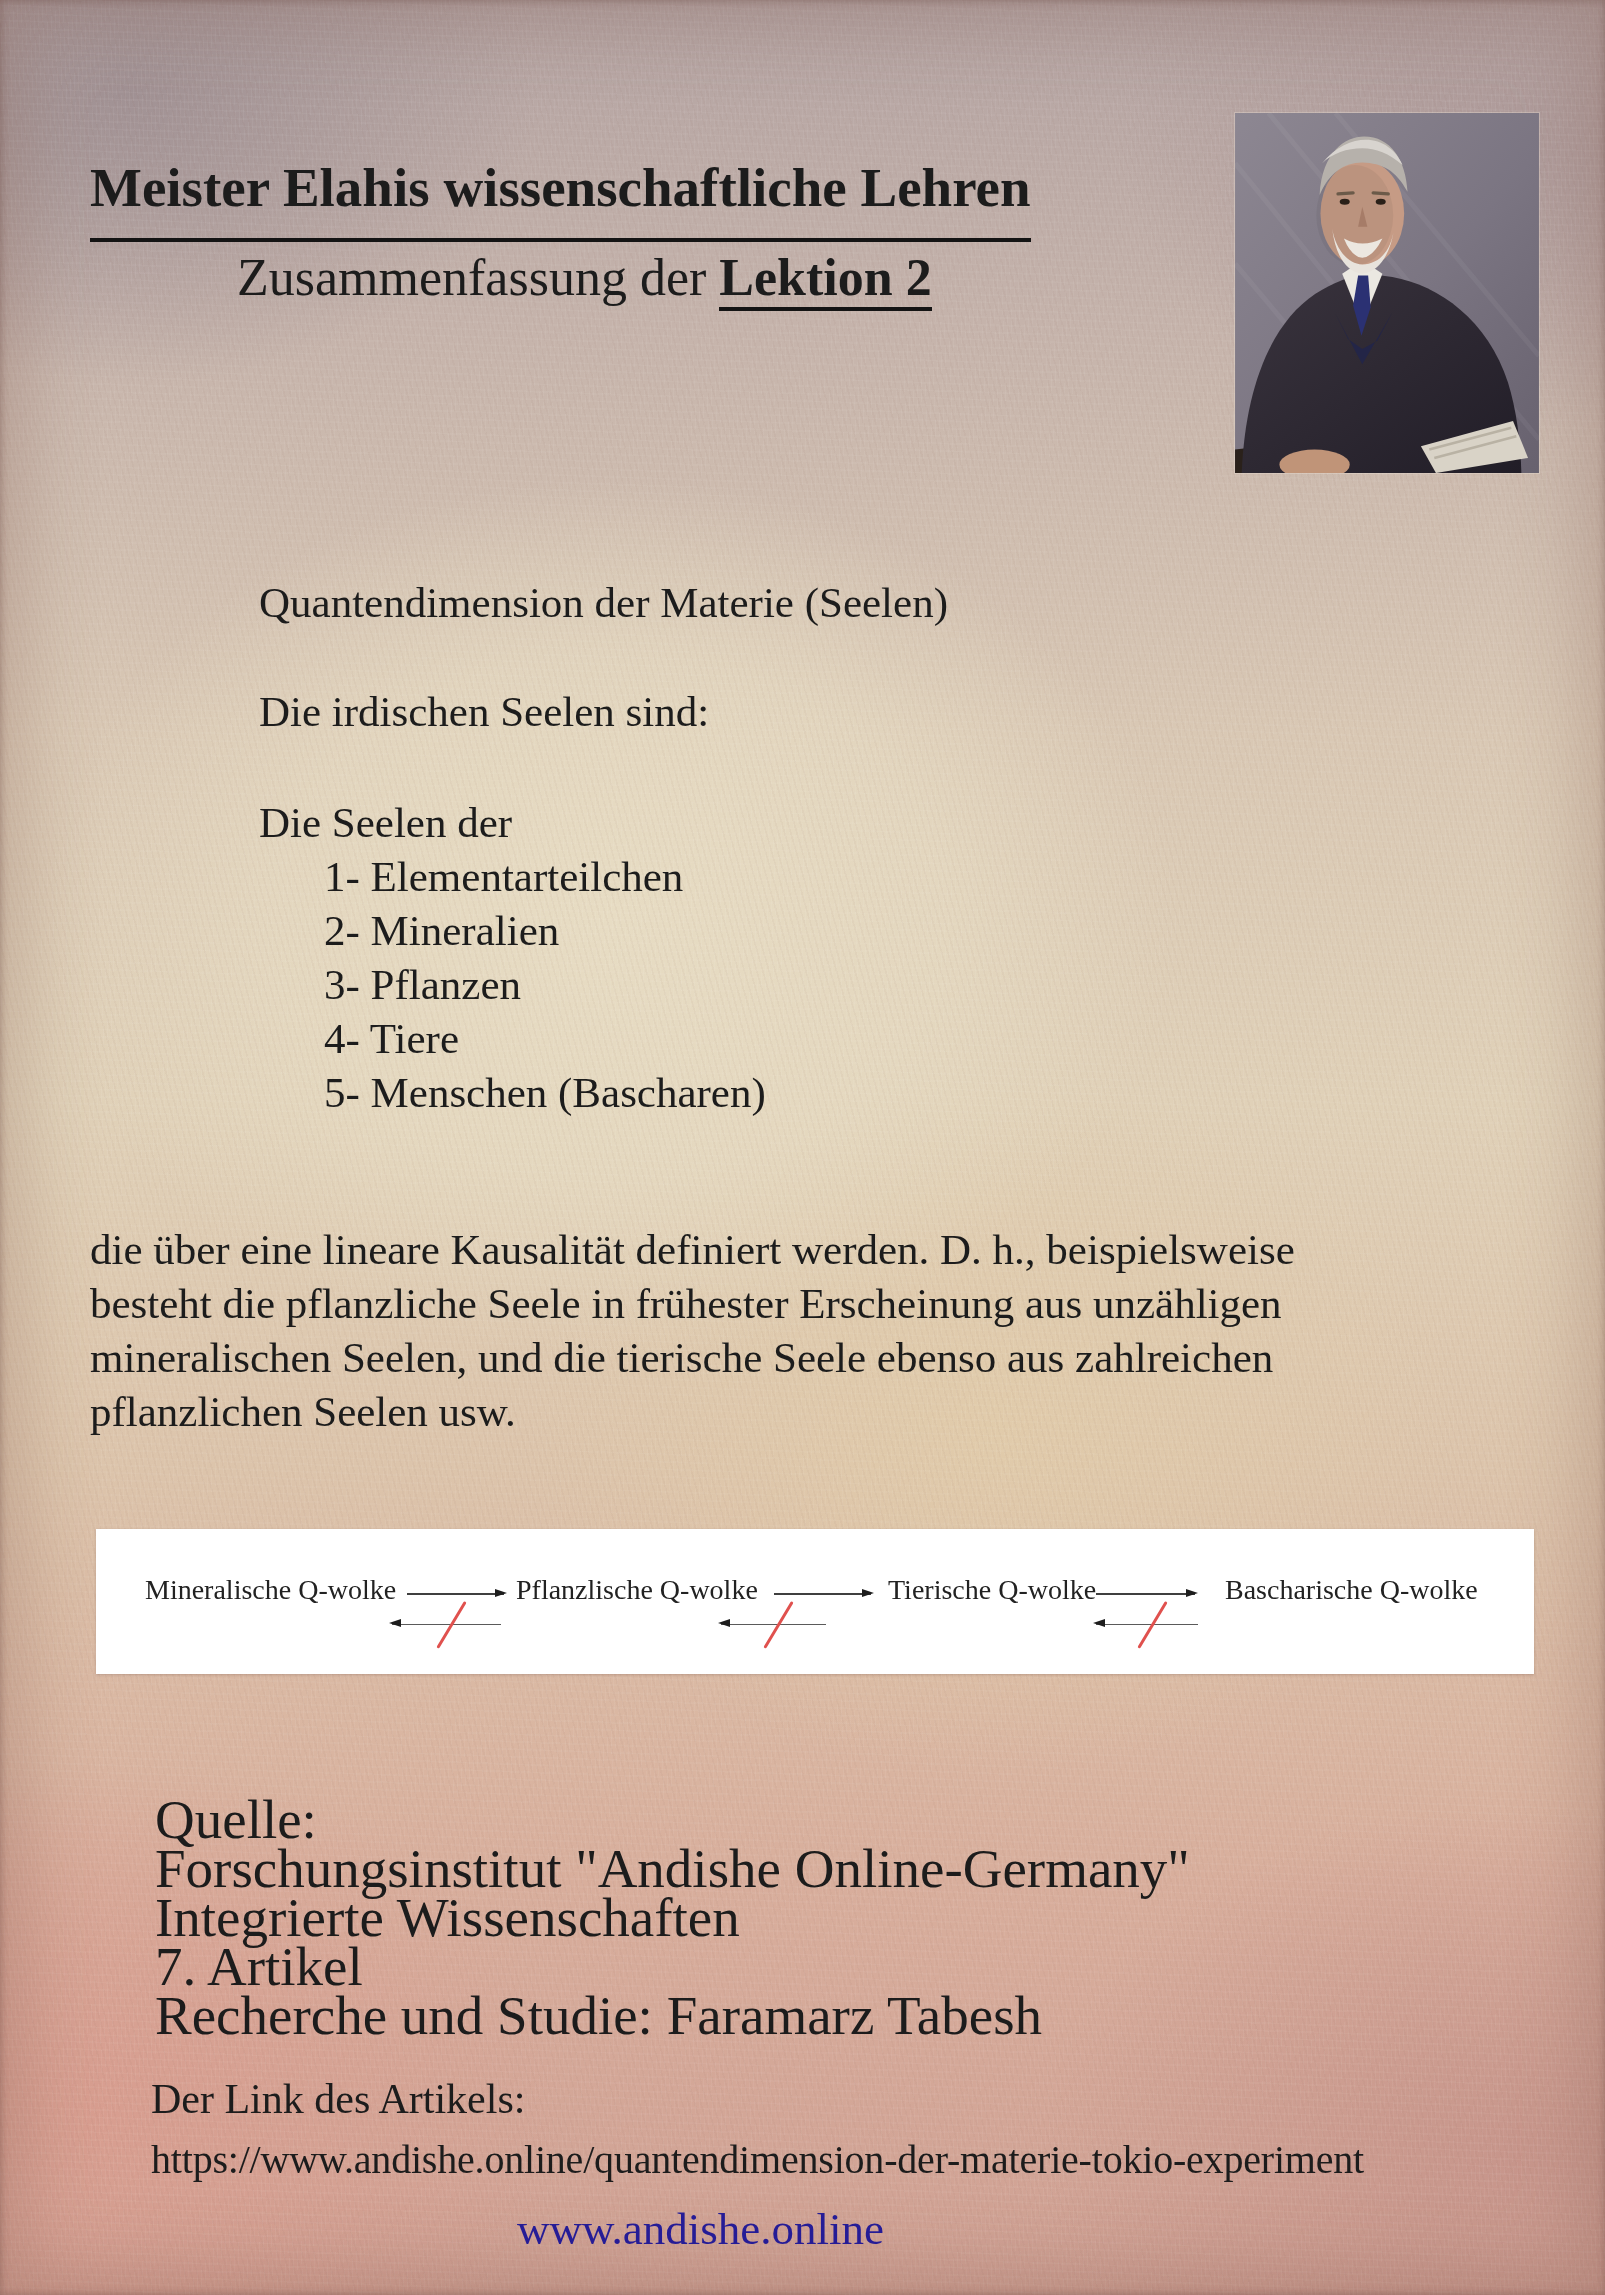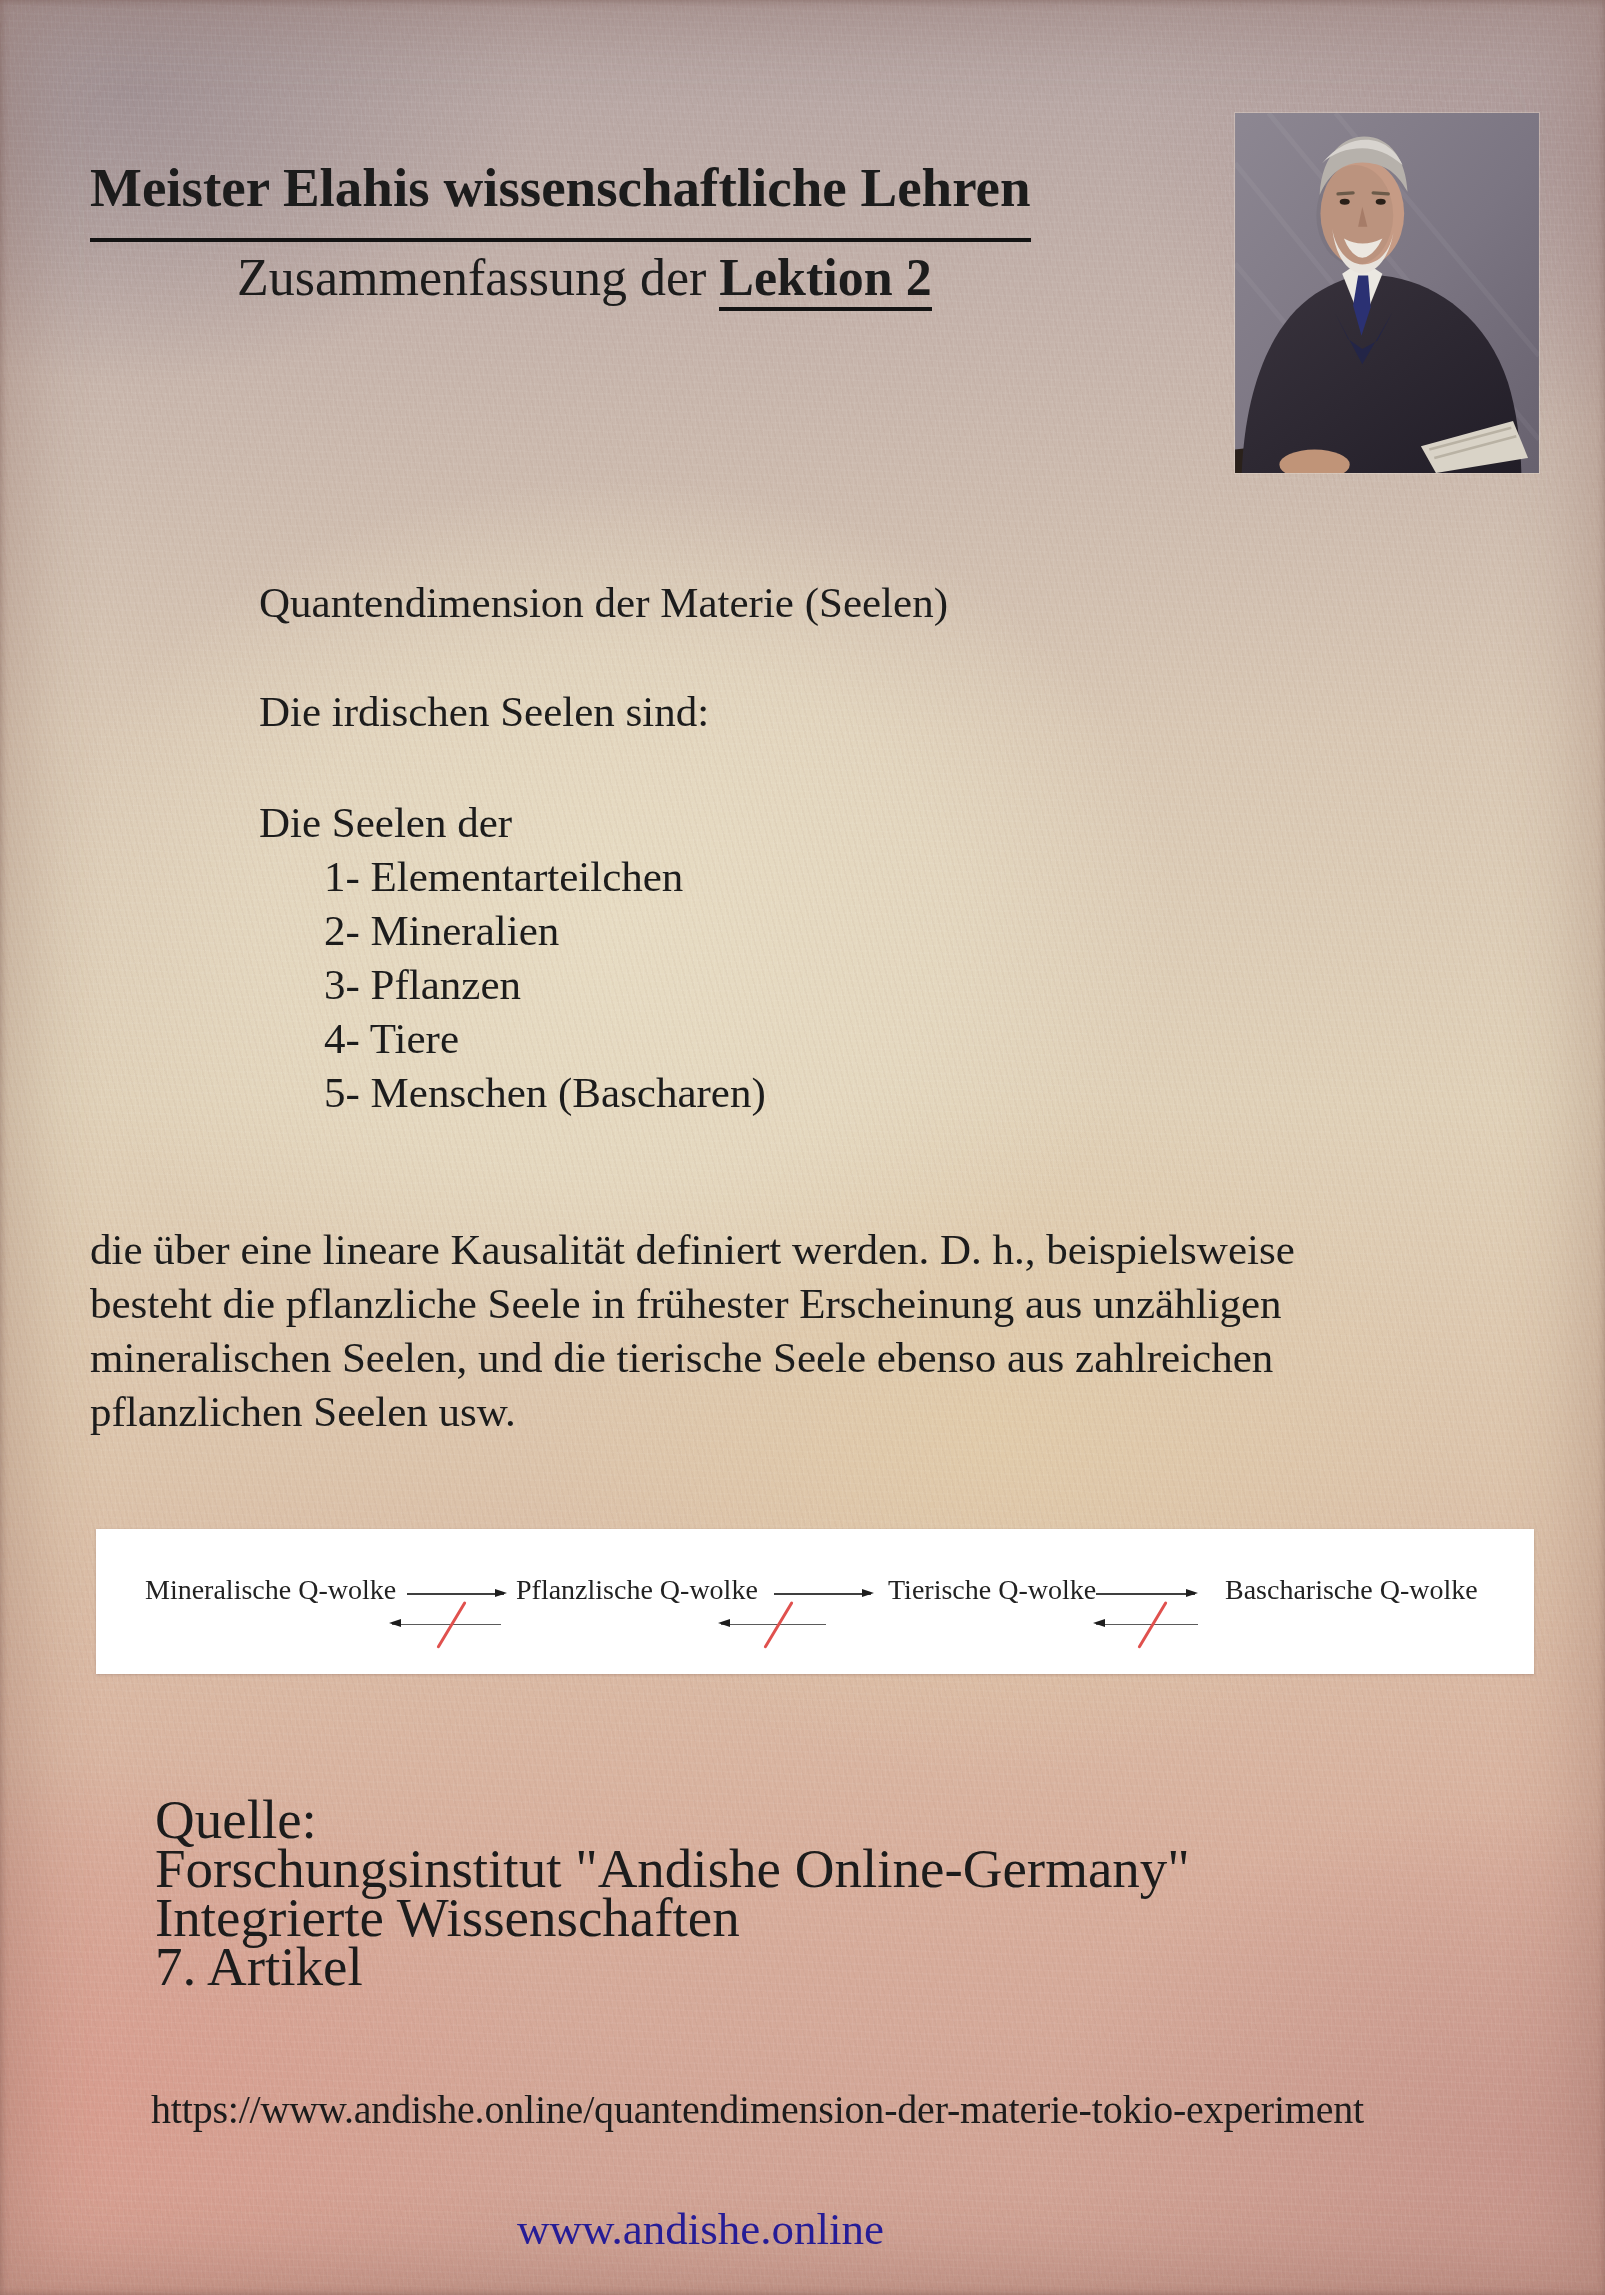--- a/index.html
+++ b/index.html
@@ -164,22 +164,24 @@
     <span class="slash" style="left:354px;top:69px"></span>
     <span class="slash" style="left:681px;top:69px"></span>
     <span class="slash" style="left:1055px;top:69px"></span>
   </div>
 
   <div class="abs source">
     <div class="nowrap">Quelle:</div>
     <div class="nowrap">Forschungsinstitut "Andishe Online-Germany"</div>
     <div class="nowrap">Integrierte Wissenschaften</div>
     <div class="nowrap">7. Artikel</div>
+    <div class="nowrap">Recherche und Studie: Faramarz Tabesh</div>
   </div>
 
   <div class="abs linkblock">
+    <span class="nowrap">Der Link des Artikels:</span>
     <span class="url nowrap">https://www.andishe.online/quantendimension-der-materie-tokio-experiment</span>
   </div>
 
   <div class="abs sitefooter nowrap">www.andishe.online</div>
 
 </div>
 
 
 </body></html>

